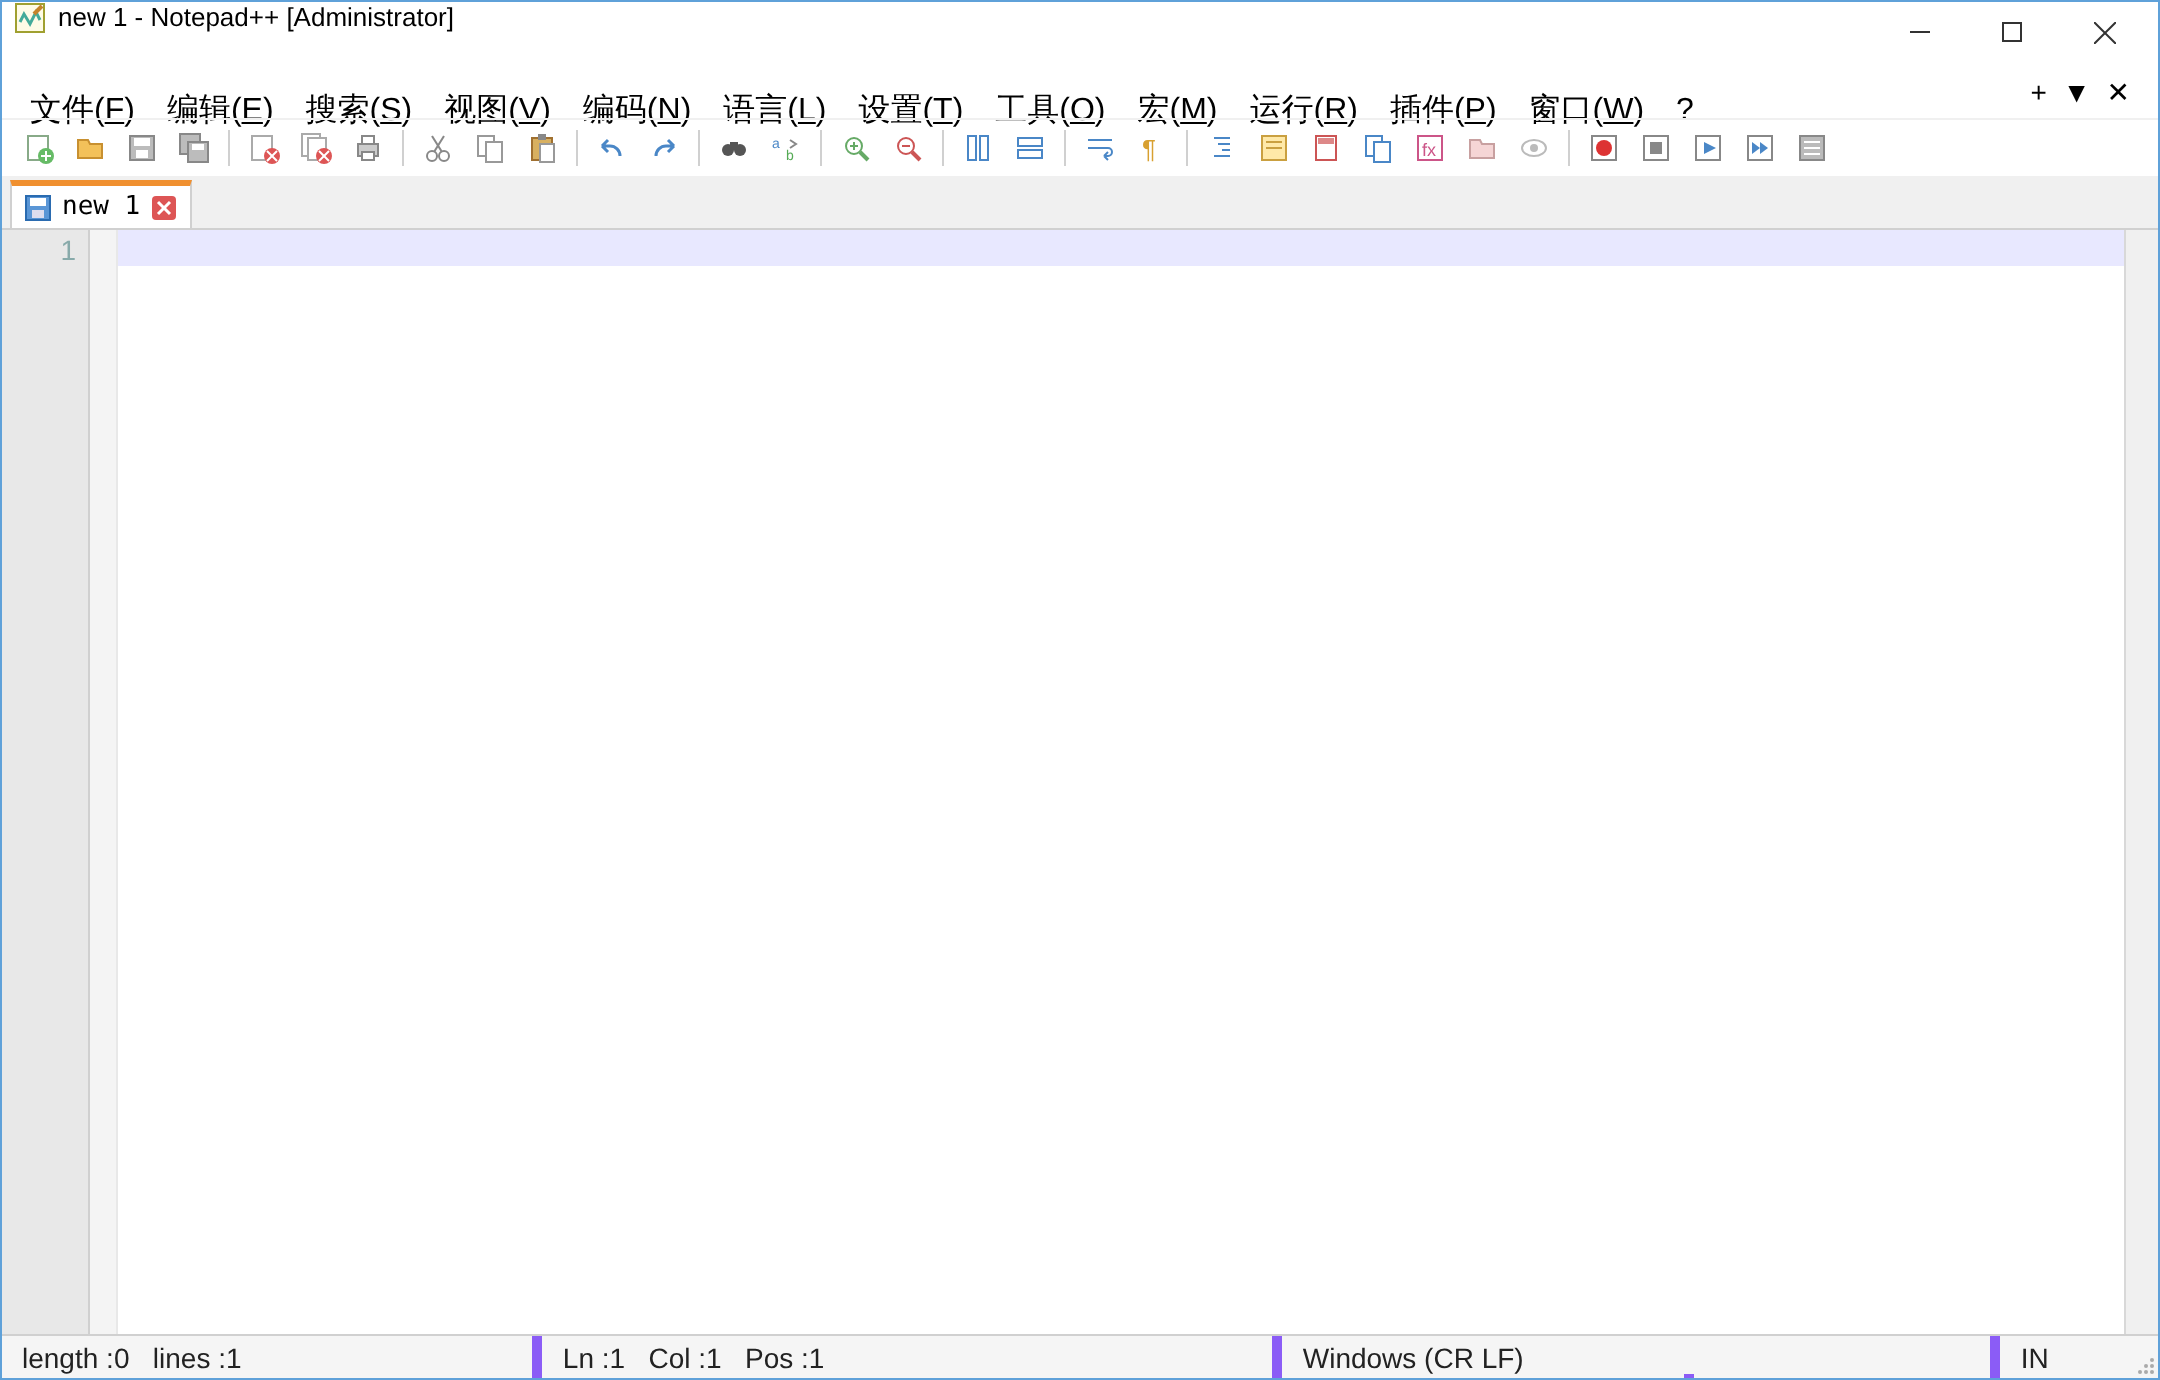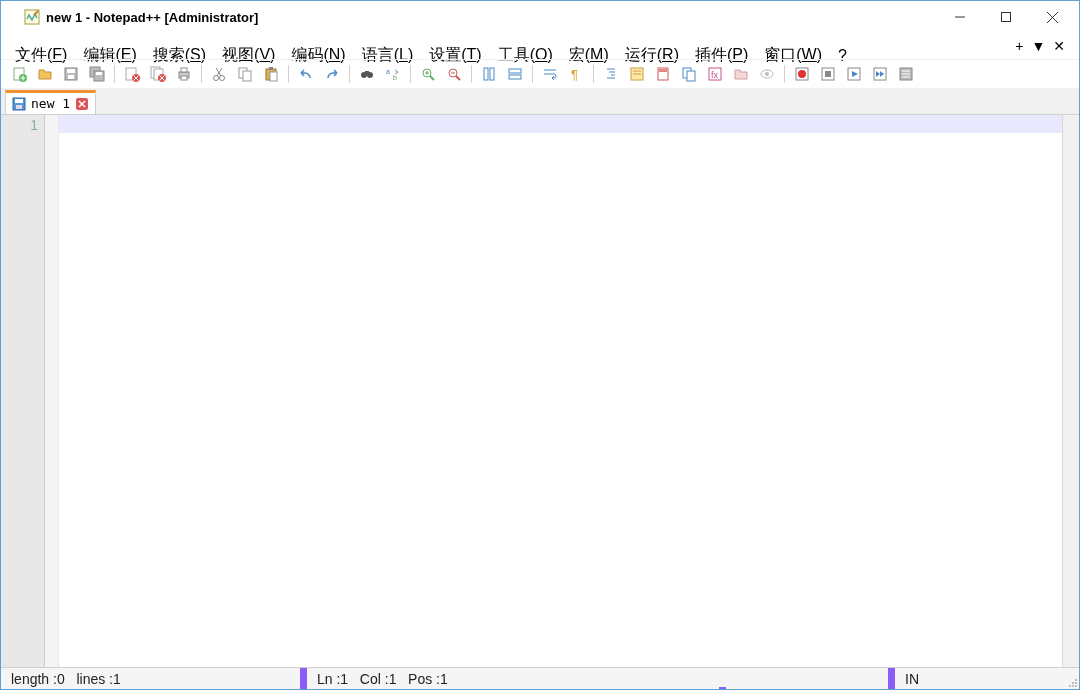--- a/index.html
+++ b/index.html
@@ -1,17 +1,17 @@
 <!DOCTYPE html>
 <html><head>
 <meta charset="utf-8">
 <style>
 * { margin:0; padding:0; box-sizing:border-box; font-family:"Microsoft YaHei","Segoe UI",Tahoma,sans-serif; }
 body { width:1080px; height:690px; background:#fff; border:1px solid #5fa1d9; overflow:hidden; display:flex; flex-direction:column; }
-.titlebar { height:32px; background:#fff; display:flex; align-items:center; padding-left:23px;font-weight:bold; }
+.titlebar { height:32px; background:#fff; display:flex; align-items:flex-start; padding-left:6px; }
 .app-icon { width:16px; height:16px; margin-right:6px; }
 .title-text { font-size:13px; color:#000; flex:1; }
 .window-controls { display:flex; align-items:center; margin-right:4px; }
 .win-btn { width:46px; height:30px; display:flex; align-items:center; justify-content:center; cursor:pointer; }
 .win-btn svg { pointer-events:none; }
 .menubar { height:26px; display:flex; align-items:center; padding:0 6px; font-size:16px; color:#000; }
 .menu-item { padding:2px 8px; cursor:pointer; white-space:nowrap;margin-top:19px; }
 .menu-item u { text-decoration:underline; }
 .menubar-spacer { flex:1; }
 .menubar-right { display:flex; align-items:center; gap:8px; padding-right:8px; font-size:14px; }
@@ -22,21 +22,21 @@
 .tab { height:24px; background:#fff; border:1px solid #d0d0d0; border-bottom:none; border-top:3px solid #f09030; display:flex; align-items:center; padding:0 6px; font-size:13px; gap:5px;text-align:center; }
 .tab-save-icon { width:14px; height:14px; }
 .tab-close { width:14px; height:14px; display:flex; align-items:center; justify-content:center; cursor:pointer; }
 .editor { flex:1; display:flex; background:#fff; overflow:hidden; }
 .gutter { width:44px; background:#e8e8e8; border-right:1px solid #d0d0d0; font-family:"Consolas","Courier New",monospace; font-size:14px; color:#8aa; text-align:right; padding:2px 6px 0 0; }
 .fold-col { width:14px; background:#f4f4f4; border-right:1px solid #e8e8e8; }
 .text-area { flex:1; position:relative; font-family:Consolas,monospace; font-size:14px; }
 .current-line { position:absolute; left:0; right:0; top:0; height:18px; background:#e8e8ff; }
 .scroll-v { width:17px; background:#f0f0f0; border-left:1px solid #d8d8d8; }
 .statusbar { height:22px; border-top:1px solid #d0d0d0; background:#f5f5f5; display:flex; align-items:center; font-size:14px; color:#222;gap:29px; }
-.status-cell { padding:0 10px; border-left:7px solid #8b5cf6; height:100%; display:flex; align-items:center; }
+.status-cell { padding:0 10px; border-left:5px solid #8b5cf6; height:100%; display:flex; align-items:center; }
 .status-cell:first-child { border-left:none; }
 .status-grip { width:18px; height:100%; display:flex; align-items:flex-end; justify-content:flex-end; }
 </style>
 </head>
 <body>
 
 <div class="titlebar">
   <svg class="app-icon" viewBox="0 0 16 16">
     <rect x="1" y="1" width="14" height="14" fill="#fffbe6" stroke="#a0a030"></rect>
     <polyline points="3,10 5,6 8,11 11,5 13,9" fill="none" stroke="#4a9" stroke-width="1.5"></polyline>
@@ -343,20 +343,23 @@
     &nbsp;&nbsp;&nbsp;
     <span>lines : </span><span>1</span>
   </div>
   <div class="status-cell" style="width:390px;">
     <span>Ln : </span><span>1</span>
     &nbsp;&nbsp;&nbsp;
     <span>Col : </span><span>1</span>
     &nbsp;&nbsp;&nbsp;
     <span>Pos : </span><span>1</span>
   </div>
+  <div class="status-cell" style="width:200px;">
+      <span>Windows (CR LF)</span>
+    </div>
   <div class="status-cell" style="width:140px;margin-top:38px;">
       <span>UTF-8</span>
     </div>
   <div class="status-cell" style="flex:1;text-align:right;">
       <span>IN</span>
     </div>
   <div class="status-grip">
     <svg width="14" height="14">
         <circle cx="11" cy="5" r="1" fill="#aaa"></circle>
         <circle cx="8" cy="8" r="1" fill="#aaa"></circle>

